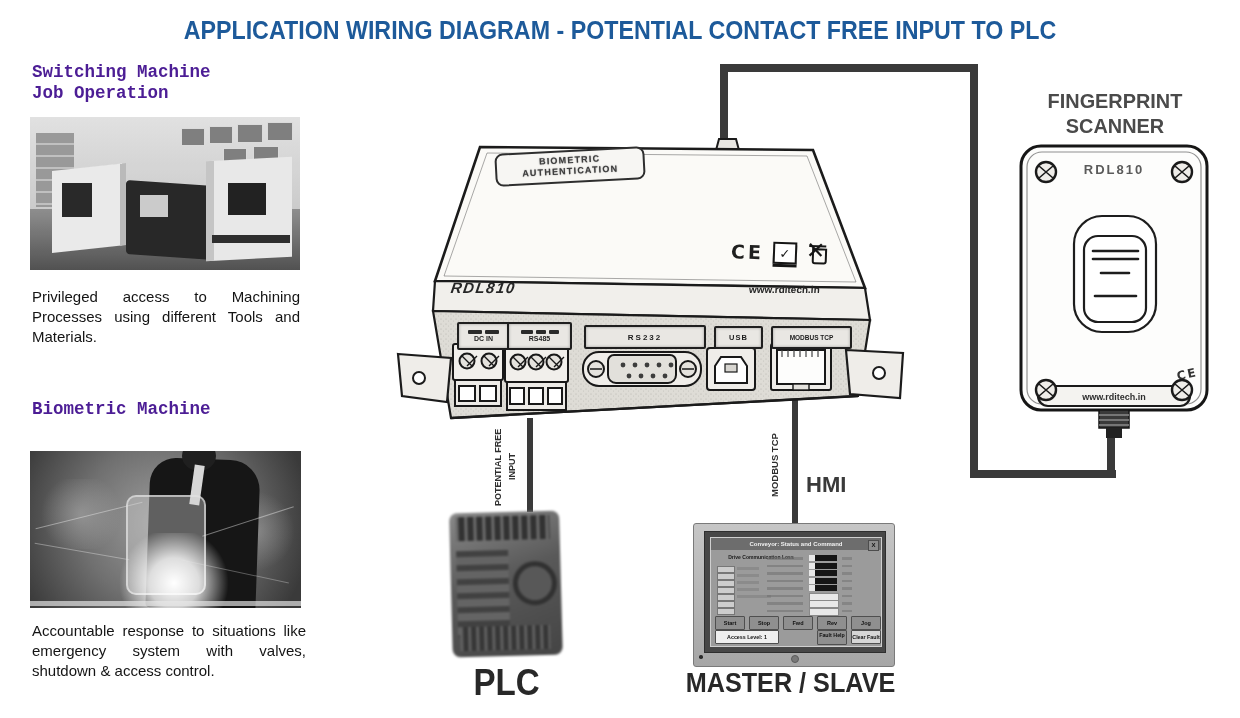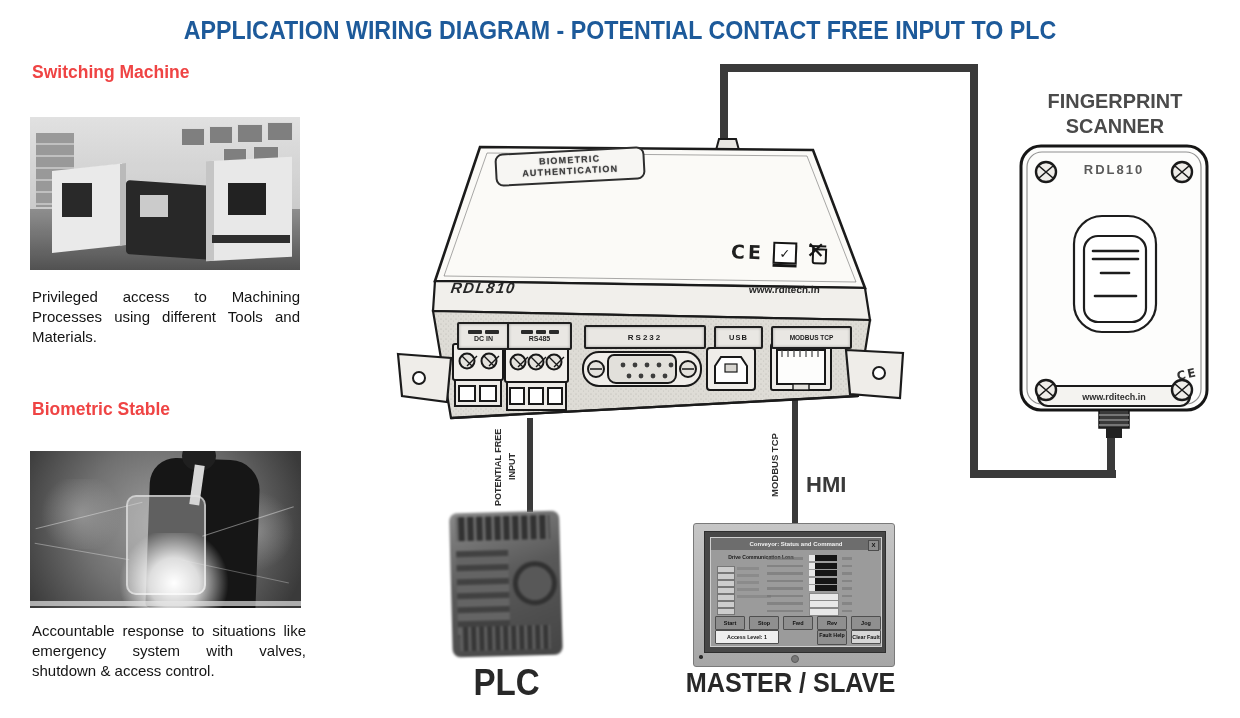--- a/index.html
+++ b/index.html
@@ -4,21 +4,21 @@
 <style>
   html,body{margin:0;padding:0;background:#ffffff;}
   body{width:1240px;height:718px;overflow:hidden;font-family:"Liberation Sans",sans-serif;position:relative;}
   .abs{position:absolute;}
 
   
   .main-title{left:0;right:0;top:16px;text-align:center;font-size:25px;font-weight:700;
     color:#1d5a9a;transform:scaleX(0.93);letter-spacing:0px;}
 
   
-  .lp-heading{left:32px;width:280px;font-size:17.5px;font-weight:700;color:#ef4444;line-height:1.18;}
+  .lp-heading{left:32px;width:280px;font-size:17.5px;font-weight:700;color:#4c1d95;line-height:1.18;font-family:Liberation Mono, monospace;}
   .lp-caption{left:32px;font-size:15px;color:#141414;text-align:justify;line-height:1.33;}
 
   .photo{overflow:hidden;background:#888;}
   .photo *{position:absolute;}
   
   .photo1{left:30px;top:117px;width:270px;height:153px;filter:grayscale(1) contrast(.95) blur(.4px);}
   .p1-wall{left:0;top:0;right:0;height:92px;background:linear-gradient(#e6e6e6,#cfcfcf);}
   .p1-floor{left:0;top:92px;right:0;bottom:0;background:linear-gradient(#8f8f8f,#4f4f4f);}
   .p1-window{left:6px;top:16px;width:38px;height:74px;background:
      repeating-linear-gradient(#9a9a9a 0 10px,#c3c3c3 10px 12px),
@@ -131,20 +131,21 @@
      color:#4a4a4a;line-height:1.22;transform:scaleX(0.97);}
   .scn-wrap{left:1012px;top:140px;width:204px;height:312px;z-index:3;}
 </style>
 </head>
 <body>
 
 <div class="abs main-title">APPLICATION WIRING DIAGRAM - POTENTIAL CONTACT FREE INPUT TO PLC</div>
 
 <div class="abs lp-heading" style="top:62px;">
   <div>Switching Machine</div>
+  <div>Job Operation</div>
 </div>
 
 <div class="abs photo photo1">
   <div class="p1-wall"></div>
   <div class="p1-floor"></div>
   <div class="p1-window"></div>
   <div class="p1-poster" style="left:152px;top:12px;width:22px;height:16px;"></div>
   <div class="p1-poster" style="left:180px;top:10px;width:22px;height:16px;"></div>
   <div class="p1-poster" style="left:208px;top:8px;width:24px;height:17px;"></div>
   <div class="p1-poster" style="left:238px;top:6px;width:24px;height:17px;"></div>
@@ -155,21 +156,21 @@
   <div class="p1-mB"></div>
   <div class="p1-mB-scr"></div>
   <div class="p1-mC"></div>
   <div class="p1-mC-pan"></div>
   <div class="p1-mC-strip"></div>
 </div>
 
 <div class="abs lp-caption" style="top:287px;width:268px;">Privileged access to Machining Processes using different Tools and Materials.</div>
 
 <div class="abs lp-heading" style="top:399px;">
-  <div>Biometric Stable</div>
+  <div>Biometric Machine</div>
 </div>
 
 <div class="abs photo photo2">
   <div class="p2-map1"></div>
   <div class="p2-map2"></div>
   <div class="p2-cir1"></div>
   <div class="p2-cir2"></div>
   <div class="p2-man"></div>
   <div class="p2-head"></div>
   <div class="p2-tie"></div>

